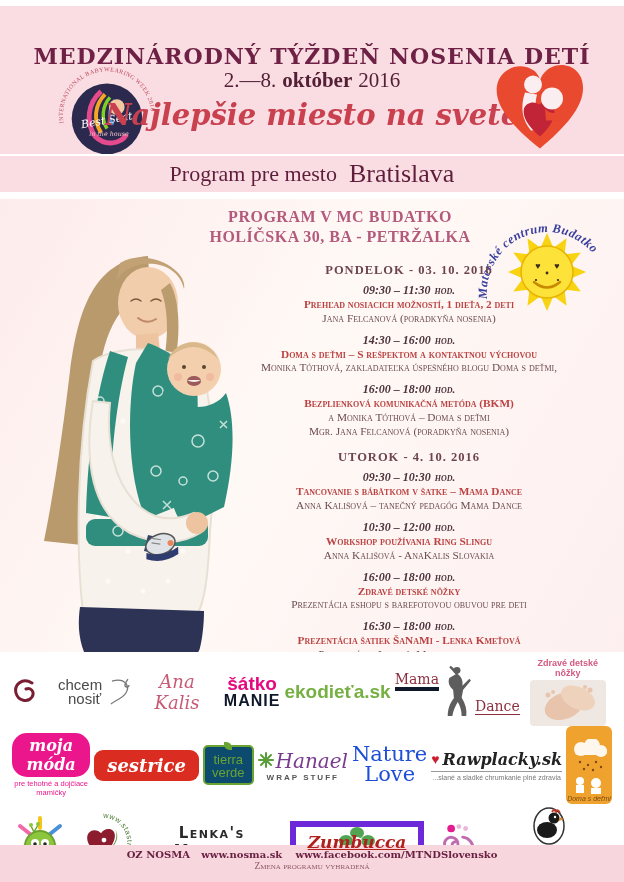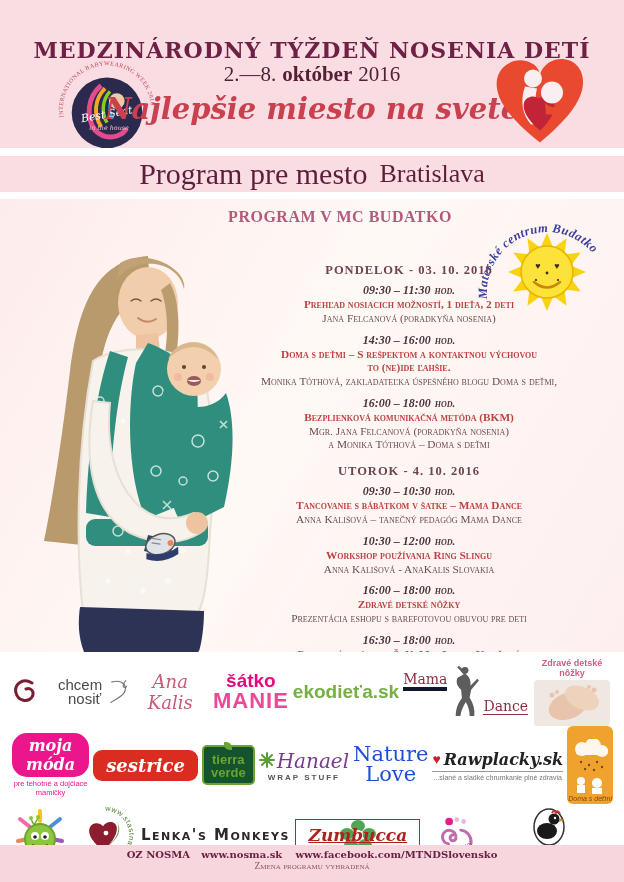--- a/index.html
+++ b/index.html
@@ -3,38 +3,38 @@
 <meta charset="utf-8">
 <style>
   html,body{margin:0;padding:0;}
   body{
     width:624px;height:882px;position:relative;background:#fff;overflow:hidden;
     font-family:"Liberation Serif","DejaVu Serif",serif;
   }
   .sec{position:absolute;left:0;width:624px;}
 
   
-  .top{top:0;height:148px;background:#f9dde3;}
+  .top{top:6px;height:148px;background:#f9dde3;}
   .title{position:absolute;top:22px;left:0;right:0;text-align:center;
     font-family:"DejaVu Serif",serif;font-weight:bold;font-size:22px;
     letter-spacing:1px;color:#6e2144;}
   .dateline{position:absolute;top:62px;left:0;right:0;text-align:center;
     font-size:21px;color:#542036;}
   .dateline span{margin:0 3px;}
   .dateline .b{font-weight:bold;}
   .tagline{position:absolute;top:92px;left:0;right:0;text-align:center;
     font-family:"DejaVu Serif",serif;font-style:italic;font-weight:bold;
     font-size:29px;color:#c9404f;}
   .badge{position:absolute;left:58px;top:56px;width:98px;height:98px;}
   .heartlogo{position:absolute;right:34px;top:52px;width:100px;height:96px;}
 
   
   .band{top:156px;height:36px;background:#f9dde3;display:flex;align-items:center;
     justify-content:center;gap:12px;color:#5e1d3a;}
-  .band .lbl{font-size:30px;text-align:center;}
+  .band .lbl{font-size:22px;text-align:center;}
   .band .city{font-size:26px;}
 
   
   .program{top:199px;height:453px;
     background:linear-gradient(120deg,#fdecec 0%,#fff9f5 45%,#fdeff0 100%);}
   .venue{position:absolute;top:8px;left:140px;width:400px;text-align:center;
     color:#b45a7d;font-weight:bold;font-size:16px;line-height:1.25;letter-spacing:.5px;}
   .sun{position:absolute;right:2px;top:-12px;width:150px;height:150px;}
   .photo{position:absolute;left:-2px;top:52px;width:246px;height:401px;margin:0;}
   .schedule{position:absolute;left:208px;top:64px;width:402px;text-align:center;}
@@ -52,52 +52,52 @@
     font-family:"Liberation Sans","DejaVu Sans",sans-serif;}
   .srow{display:flex;align-items:center;justify-content:space-between;gap:4px;}
   .lg{display:flex;flex-direction:column;align-items:center;justify-content:center;text-align:center;}
 
   .lg-chcem{flex-direction:row;gap:20px;}
   .lg-chcem .t{color:#4a4a4a;font-size:15px;line-height:.95;text-align:left;}
   .lg-chcem .t .l2{margin-left:10px;display:block;}
   .lg-ana{flex-direction:row;gap:2px;font-family:"DejaVu Serif",serif;
     font-style:italic;color:#c75b76;font-size:18px;}
   .lg-satko .l1{color:#e5097f;font-weight:bold;font-size:19px;line-height:.9;}
-  .lg-satko .l2{color:#ec4899;font-weight:bold;font-size:22px;letter-spacing:1px;line-height:1;}
+  .lg-satko .l2{color:#0f172a;font-weight:bold;font-size:16px;letter-spacing:1px;line-height:1;}
   .lg-eko{color:#76b043;font-weight:bold;font-size:19px;}
   .lg-mamadance{flex-direction:row;align-items:stretch;gap:1px;
     font-family:"DejaVu Serif",serif;color:#8d2f3f;font-size:14px;}
   .lg-mamadance .w1{align-self:flex-start;margin-top:6px;border-bottom:4px solid #0f172a;}
   .lg-mamadance .w2{align-self:flex-end;margin-bottom:4px;border-bottom:1px solid #8d2f3f;}
   .lg-nozky .cap{font-size:9px;font-weight:bold;color:#d45a80;margin-bottom:2px;}
   .lg-nozky .ph{width:76px;height:46px;background:#efe8e2;border-radius:4px;}
   .lg-moja .pill{background:#ec168c;color:#fff;border-radius:15px;padding:3px 14px;
     font-family:"DejaVu Serif",serif;font-style:italic;font-weight:bold;font-size:16px;}
   .lg-moja .sub{font-size:7.5px;color:#ec168c;margin-top:2px;}
   .lg-sestrice .box{background:#da2c20;color:#fff;border-radius:9px;padding:5px 13px;
     font-family:"DejaVu Serif",serif;font-style:italic;font-weight:bold;font-size:18px;}
-  .lg-tierra .tv{border:2px solid #6aa432;border-radius:5px;padding:7px 7px 4px;background:#14532d;
-    position:relative;color:#6aa432;font-weight:bold;font-size:13px;line-height:.95;}
+  .lg-tierra .tv{border:2px solid #6aa432;border-radius:5px;padding:7px 7px 4px;background:#0c4a6e;
+    position:relative;color:#6aa432;font-weight:normal;font-size:13px;line-height:.95;}
   .lg-tierra .leaf{position:absolute;top:-5px;left:50%;margin-left:-4px;width:8px;height:8px;
     background:#6aa432;border-radius:0 70% 0 70%;}
   .lg-hanael .row{display:flex;align-items:baseline;gap:2px;}
   .lg-hanael .nm{font-family:"DejaVu Serif",serif;font-style:italic;color:#7a3b8f;font-size:20px;}
   .lg-hanael .sub{font-size:8px;color:#555;letter-spacing:2px;font-weight:bold;}
   .lg-nature{font-family:"DejaVu Serif",serif;color:#1d4ed8;font-size:21px;line-height:.95;}
   .lg-raw .row{display:flex;align-items:center;gap:3px;border-bottom:1px solid #999;padding-bottom:2px;}
   .lg-raw .heart{color:#cc1f2d;font-size:14px;}
   .lg-raw .nm{font-family:"DejaVu Serif",serif;font-style:italic;font-weight:bold;
     font-size:16px;color:#222;}
   .lg-raw .sub{font-size:7px;color:#777;margin-top:2px;}
   .lg-doma{width:52px;height:78px;background:#f0a22e;border-radius:6px;
     justify-content:flex-end;padding-bottom:2px;box-sizing:border-box;}
   .lg-doma .cap{font-size:7px;font-style:italic;color:#7a4a10;}
   .lg-lenkas{font-family:"DejaVu Sans",sans-serif;font-size:15px;letter-spacing:1.5px;
     color:#2a2a2a;font-variant:small-caps;font-weight:bold;}
-  .lg-zum .frame{border:1px solid #6d28d9;background:#fff;padding:5px 12px;position:relative;}
+  .lg-zum .frame{border:6px solid #6d28d9;background:#fff;padding:5px 12px;position:relative;}
   .lg-zum .nm{position:relative;z-index:1;font-family:"DejaVu Serif",serif;font-style:italic;
     font-weight:bold;font-size:17px;color:#b0201c;text-decoration:underline;}
   .lg-zum svg{position:absolute;left:50%;top:50%;transform:translate(-50%,-50%);}
   .lg-kura{flex-direction:column;gap:3px;}
   .lg-kura .nm{font-size:13.5px;font-weight:bold;color:#1a1a1a;letter-spacing:.5px;
     transform:scaleY(1.25);}
 
   
   .footer{top:845px;height:37px;background:#f7d6dd;text-align:center;color:#6a2142;
     padding-top:4px;box-sizing:border-box;font-family:"DejaVu Serif",serif;}
@@ -155,20 +155,21 @@
 
   <section class="sec band">
     <span class="lbl">Program pre mesto</span>
     <span class="city">Bratislava</span>
   </section>
 
   <section class="sec program">
 
     <div class="venue">
       <div>PROGRAM V MC BUDATKO</div>
+      <div>HOLÍČSKA 30, BA - PETRŽALKA</div>
     </div>
 
     <div class="sun">
       <svg viewBox="0 0 150 150" width="150" height="150">
         <defs>
             <path id="sunarc" d="M16,116 A60,60 0 1 1 134,116" fill="none"></path>
           </defs>
         <text font-size="12.5" font-style="italic" font-weight="bold" fill="#3a3f9e" letter-spacing="0.5">
           <textPath href="#sunarc" startOffset="2%">Materské centrum Budatko</textPath>
         </text>
@@ -270,29 +271,28 @@
 
         <div class="event">
           <div class="time"><span>09:30 – 11:30</span><span class="suf">hod.</span></div>
           <div class="etitle">Prehľad nosiacich možností, 1 dieťa, 2 deti</div>
           <div class="person">Jana Felcanová (poradkyňa nosenia)</div>
         </div>
 
         <div class="event">
           <div class="time"><span>14:30 – 16:00</span><span class="suf">hod.</span></div>
           <div class="etitle">Doma s deťmi – S rešpektom a kontaktnou výchovou</div>
-          <div class="etitle">to (ne)ide ľahšie.</div>
           <div class="person">Monika Tóthová, zakladateľka úspešného blogu Doma s deťmi,</div>
         </div>
 
         <div class="event">
           <div class="time"><span>16:00 – 18:00</span><span class="suf">hod.</span></div>
           <div class="etitle">Bezplienková komunikačná metóda (BKM)</div>
+          <div class="person">a Monika Tóthová – Doma s deťmi</div>
           <div class="person">Mgr. Jana Felcanová (poradkyňa nosenia)</div>
-          <div class="person">a Monika Tóthová – Doma s deťmi</div>
         </div>
       </div>
 
       <div class="day">
         <div class="day-header">UTOROK - 4. 10. 2016</div>
 
         <div class="event">
           <div class="time"><span>09:30 – 10:30</span><span class="suf">hod.</span></div>
           <div class="etitle">Tancovanie s bábätkom v šatke – Mama Dance</div>
           <div class="person">Anna Kališová – tanečný pedagóg Mama Dance</div>

